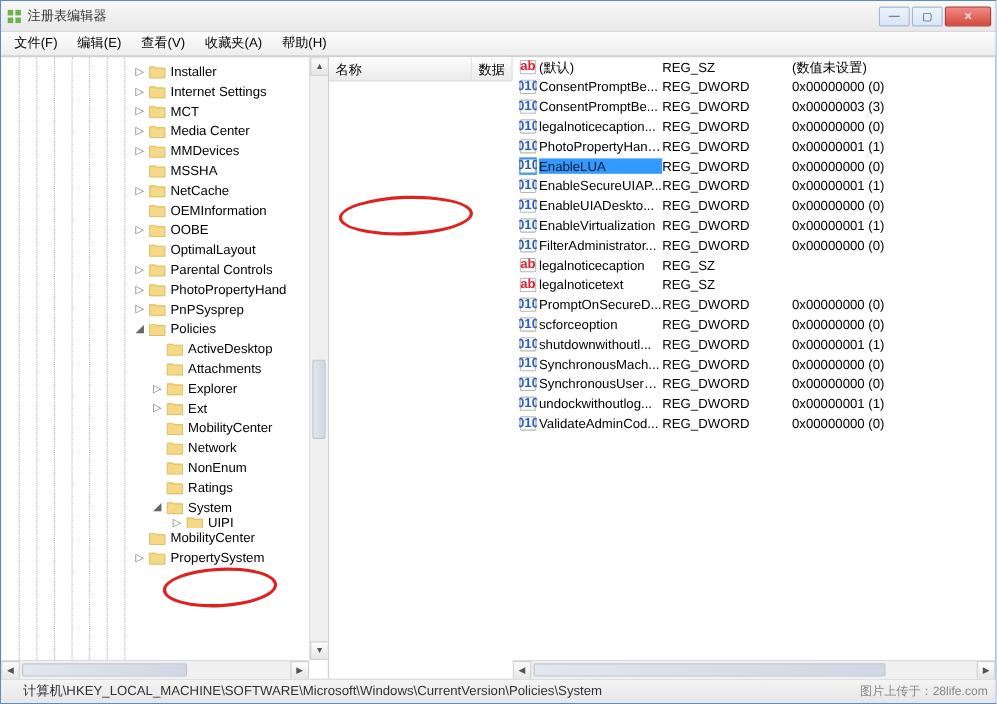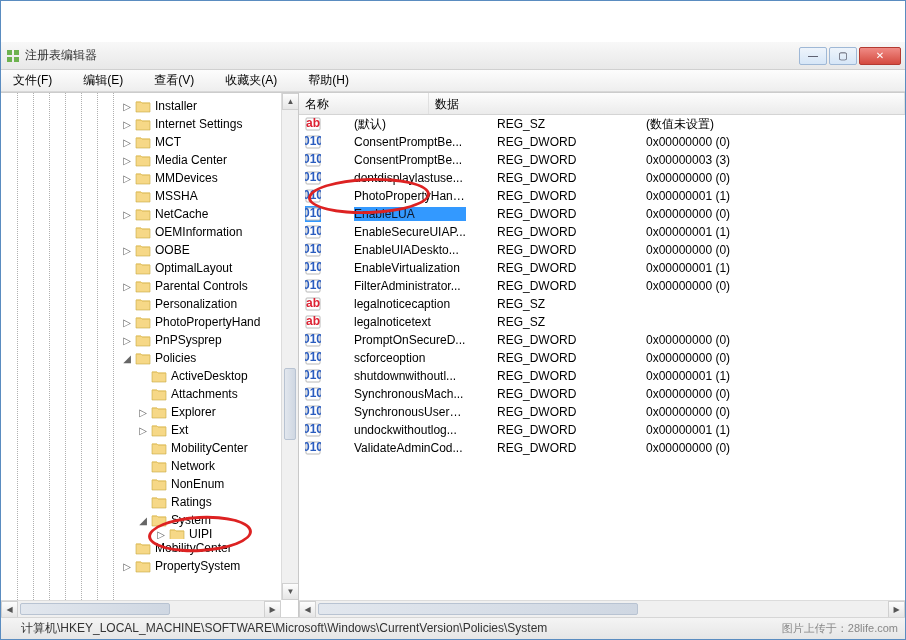--- a/index.html
+++ b/index.html
@@ -1,53 +1,53 @@
 <!DOCTYPE html>
 <html><head>
 <meta charset="utf-8">
 <style>
 * { margin: 0; padding: 0; box-sizing: border-box; font-family: "Microsoft YaHei", Tahoma, sans-serif; font-size: 12px; }
 body { background: #fff; width: 906px; height: 640px; overflow: hidden; position: relative; }
 
 .window { width: 906px; height: 640px; border: 1px solid #5a8cc0; background: #fff; display: flex; flex-direction: column; }
 
-.titlebar { height: 28px; background: linear-gradient(to bottom, #f8f8f8, #e8e8e8); border-bottom: 1px solid #d0d0d0; display: flex; align-items: center; padding: 0 4px; margin-top: 41px; }
+.titlebar { height: 28px; background: linear-gradient(to bottom, #f8f8f8, #e8e8e8); border-bottom: 1px solid #d0d0d0; display: flex; align-items: center; padding: 0 4px; }
 .titlebar .app-icon { width: 16px; height: 16px; margin-right: 4px; display: inline-flex; align-items: center; justify-content: center; }
 .titlebar .title { flex: 1; color: #333; }
 .win-buttons { display: flex; gap: 2px; }
 .win-btn { width: 28px; height: 18px; border: 1px solid #9fb8d6; background: linear-gradient(to bottom,#eef4fb,#d6e6f7); border-radius: 2px; display: flex; align-items: center; justify-content: center; font-size: 10px; color: #334; cursor: default; }
 .win-btn.close { width: 42px; background: linear-gradient(to bottom,#f08b85,#d44a3f); border-color: #b33a31; color: #fff; }
 
-.menubar { height: 22px; background: linear-gradient(to bottom,#fdfdfd,#eee); border-bottom: 1px solid #d8d8d8; display: flex; align-items: center; padding: 0 4px; gap: 15px; }
+.menubar { height: 22px; background: linear-gradient(to bottom,#fdfdfd,#eee); border-bottom: 1px solid #d8d8d8; display: flex; align-items: center; padding: 0 4px; gap: 2px; }
 .menu-item { padding: 2px 8px; cursor: default; border-radius: 2px; }
 
 .content { flex: 1; display: flex; border-top: 1px solid #ccc; overflow: hidden; }
 
 .tree-pane { width: 298px; border-right: 1px solid #c8c8c8; position: relative; overflow: hidden; display: flex; flex-direction: column; }
 .tree-scroll { flex: 1; overflow: hidden; position: relative; }
 .tree-inner { position: relative; padding-left: 120px; padding-top: 4px; }
 
 .tree-row { display: flex; align-items: center; height: 18px; white-space: nowrap; cursor: default; }
 .tree-row .exp { width: 12px; text-align: center; color: #666; font-size: 10px; user-select: none; }
 .tree-row .fld { width: 16px; height: 14px; margin: 0 2px; display: inline-block; }
 .tree-row .lbl { padding: 0 2px; }
 .tree-row.deep-1 { padding-left: 16px; }
 .tree-row.deep-2 { padding-left: 34px; }
 
 .folder-svg { width: 16px; height: 14px; }
 
-.list-pane { flex: 1; display: flex; flex-direction: column; overflow: hidden; }
+.list-pane { flex: 1; display: flex; flex-direction: row; overflow: hidden; }
 .list-header { height: 22px; background: linear-gradient(to bottom,#fdfdfd,#ebebeb); border-bottom: 1px solid #d4d4d4; display: flex; }
 .list-header .hcol { padding: 3px 6px; border-right: 1px solid #e0e0e0; }
 .hcol.name { width: 130px; }
 .hcol.type { width: 118px; }
 .hcol.data { flex: 1; }
 
 .list-body { flex: 1; overflow: hidden; position: relative; }
-.list-row { display: flex; align-items: center; height: 18px; padding-left: 6px; cursor: default; gap: 31px; }
+.list-row { display: flex; align-items: center; height: 18px; padding-left: 6px; cursor: default; }
 .list-row .ic { width: 16px; height: 16px; margin-right: 2px; display: inline-flex; align-items: center; justify-content: center; flex-shrink: 0; }
 .list-row .cname { width: 112px; overflow: hidden; text-overflow: ellipsis; white-space: nowrap; }
 .list-row .ctype { width: 118px; }
 .list-row .cdata { flex: 1; }
 .list-row.selected .cname { background: #3399ff; color: #0f172a; }
 .list-row.selected .ic { background: #3399ff; }
 
 .scrollbar-v { position: absolute; right: 0; top: 0; bottom: 17px; width: 17px; background: #f0f0f0; border-left: 1px solid #dcdcdc; display: flex; flex-direction: column; }
 .scrollbar-h { position: absolute; left: 0; right: 0; bottom: 0; height: 17px; background: #f0f0f0; border-top: 1px solid #dcdcdc; display: flex; }
 .sb-btn { width: 17px; height: 17px; background: linear-gradient(to bottom,#fdfdfd,#e6e6e6); border: 1px solid #d0d0d0; display: flex; align-items: center; justify-content: center; font-size: 8px; color: #555; }
@@ -189,28 +189,20 @@
                 </svg></span>
               <span class="lbl">OptimalLayout</span>
             </div>
             <div class="tree-row deep-0">
               <span class="exp">▷</span>
               <span class="fld"><svg class="folder-svg" viewBox="0 0 16 14">
                   <path d="M1 3 h5 l1 1 h8 v9 h-14 z" fill="#f6d887" stroke="#c8a93f" stroke-width="0.6"></path>
                   <path d="M1 3 h5 l1 1 h8" fill="none" stroke="#e8c668"></path>
                 </svg></span>
               <span class="lbl">Parental Controls</span>
-            </div>
-            <div class="tree-row deep-0">
-              <span class="exp"></span>
-              <span class="fld"><svg class="folder-svg" viewBox="0 0 16 14">
-                  <path d="M1 3 h5 l1 1 h8 v9 h-14 z" fill="#f6d887" stroke="#c8a93f" stroke-width="0.6"></path>
-                  <path d="M1 3 h5 l1 1 h8" fill="none" stroke="#e8c668"></path>
-                </svg></span>
-              <span class="lbl">Personalization</span>
             </div>
             <div class="tree-row deep-0">
               <span class="exp">▷</span>
               <span class="fld"><svg class="folder-svg" viewBox="0 0 16 14">
                   <path d="M1 3 h5 l1 1 h8 v9 h-14 z" fill="#f6d887" stroke="#c8a93f" stroke-width="0.6"></path>
                   <path d="M1 3 h5 l1 1 h8" fill="none" stroke="#e8c668"></path>
                 </svg></span>
               <span class="lbl">PhotoPropertyHand</span>
             </div>
             <div class="tree-row deep-0">
@@ -383,21 +375,21 @@
               <span class="ctype">REG_DWORD</span>
               <span class="cdata">0x00000003 (3)</span>
             </div>
             <div class="list-row">
               <span class="ic">
                 <svg width="16" height="16" viewBox="0 0 16 16">
                   <rect x="1" y="2" width="14" height="12" rx="1" fill="#fff" stroke="#b8b8b8"></rect>
                   <text x="8" y="11" text-anchor="middle" font-size="7" fill="#2a5cbf" font-weight="bold">010</text>
                 </svg>
               </span>
-              <span class="cname">dontdisplaylastuse...</span>
+              <span class="cname">legalnoticecaption...</span>
               <span class="ctype">REG_DWORD</span>
               <span class="cdata">0x00000000 (0)</span>
             </div>
             <div class="list-row">
               <span class="ic">
                 <svg width="16" height="16" viewBox="0 0 16 16">
                   <rect x="1" y="2" width="14" height="12" rx="1" fill="#fff" stroke="#b8b8b8"></rect>
                   <text x="8" y="11" text-anchor="middle" font-size="7" fill="#2a5cbf" font-weight="bold">010</text>
                 </svg>
               </span>

